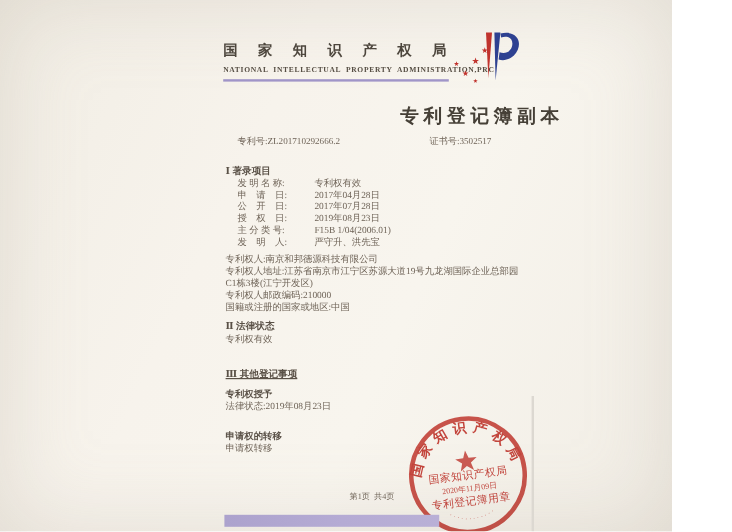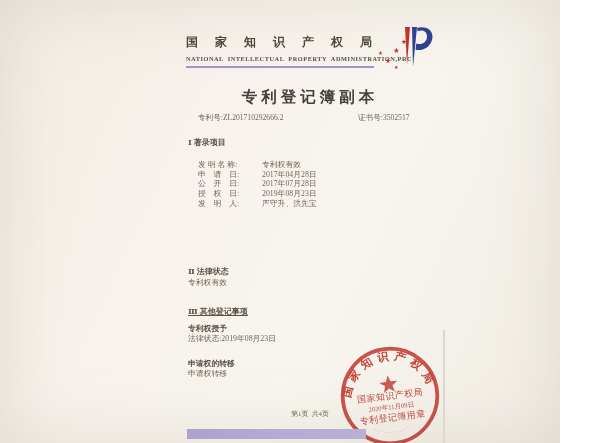--- a/index.html
+++ b/index.html
@@ -28,30 +28,30 @@
     color:#564e44;white-space:pre;
   }
   .agency-rule{
     left:186px;top:66px;width:188px;height:1.6px;
     background:#9184c2;opacity:.85;
   }
   .logo{left:372px;top:25px;}
   
   .doc-title{
     left:150px;top:87px;width:320px;
-    text-align:center;
+    text-align:right;
     font-size:15.5px;font-weight:700;letter-spacing:4px;
     color:#464037;
   }
   
   .num-left{left:198px;top:113px;font-size:7.6px;}
   .num-right{left:358px;top:113px;font-size:7.6px;}
   
   .sec1-head{left:188px;top:137px;font-size:8px;font-weight:700;color:#5a5147;}
-  .bib-rows{left:198px;top:148px;font-size:7.8px;line-height:9.7px;margin-top:12px;}
+  .bib-rows{left:198px;top:148px;font-size:7.8px;line-height:9.7px;}
   .bib-row{display:flex;}
   .bib-lbl{width:64px;white-space:pre;}
   .bib-val{white-space:pre;}
   
   .holder{left:188px;top:211px;width:252px;font-size:7.8px;line-height:10.1px;}
   
   .sec2-head{left:188px;top:266px;font-size:8px;font-weight:700;color:#5a5147;}
   .sec2-status{left:188px;top:277px;font-size:7.8px;}
   
   .sec3-head{left:188px;top:306px;font-size:8px;font-weight:700;color:#5a5147;text-decoration:underline;}
@@ -114,25 +114,35 @@
     </div>
     <div class="bib-row">
       <span class="bib-lbl">公    开    日:</span>
       <span class="bib-val">2017年07月28日</span>
     </div>
     <div class="bib-row">
       <span class="bib-lbl">授    权    日:</span>
       <span class="bib-val">2019年08月23日</span>
     </div>
     <div class="bib-row">
+      <span class="bib-lbl">主 分 类 号:</span>
+      <span class="bib-val">F15B 1/04(2006.01)</span>
+    </div>
+    <div class="bib-row">
       <span class="bib-lbl">发    明    人:</span>
       <span class="bib-val">严守升、洪先宝</span>
     </div>
   </div>
 
+  <div class="abs holder">
+    <div>专利权人:南京和邦德源科技有限公司</div>
+    <div>专利权人地址:江苏省南京市江宁区苏源大道19号九龙湖国际企业总部园C1栋3楼(江宁开发区)</div>
+    <div>专利权人邮政编码:210000</div>
+    <div>国籍或注册的国家或地区:中国</div>
+  </div>
 
   <div class="abs sec2-head">Ⅱ 法律状态</div>
   <div class="abs sec2-status">专利权有效</div>
 
   <div class="abs sec3-head">Ⅲ 其他登记事项</div>
   <div class="abs grant-title">专利权授予</div>
   <div class="abs grant-line">法律状态:2019年08月23日</div>
   <div class="abs transfer-title">申请权的转移</div>
   <div class="abs transfer-line">申请权转移</div>
 

